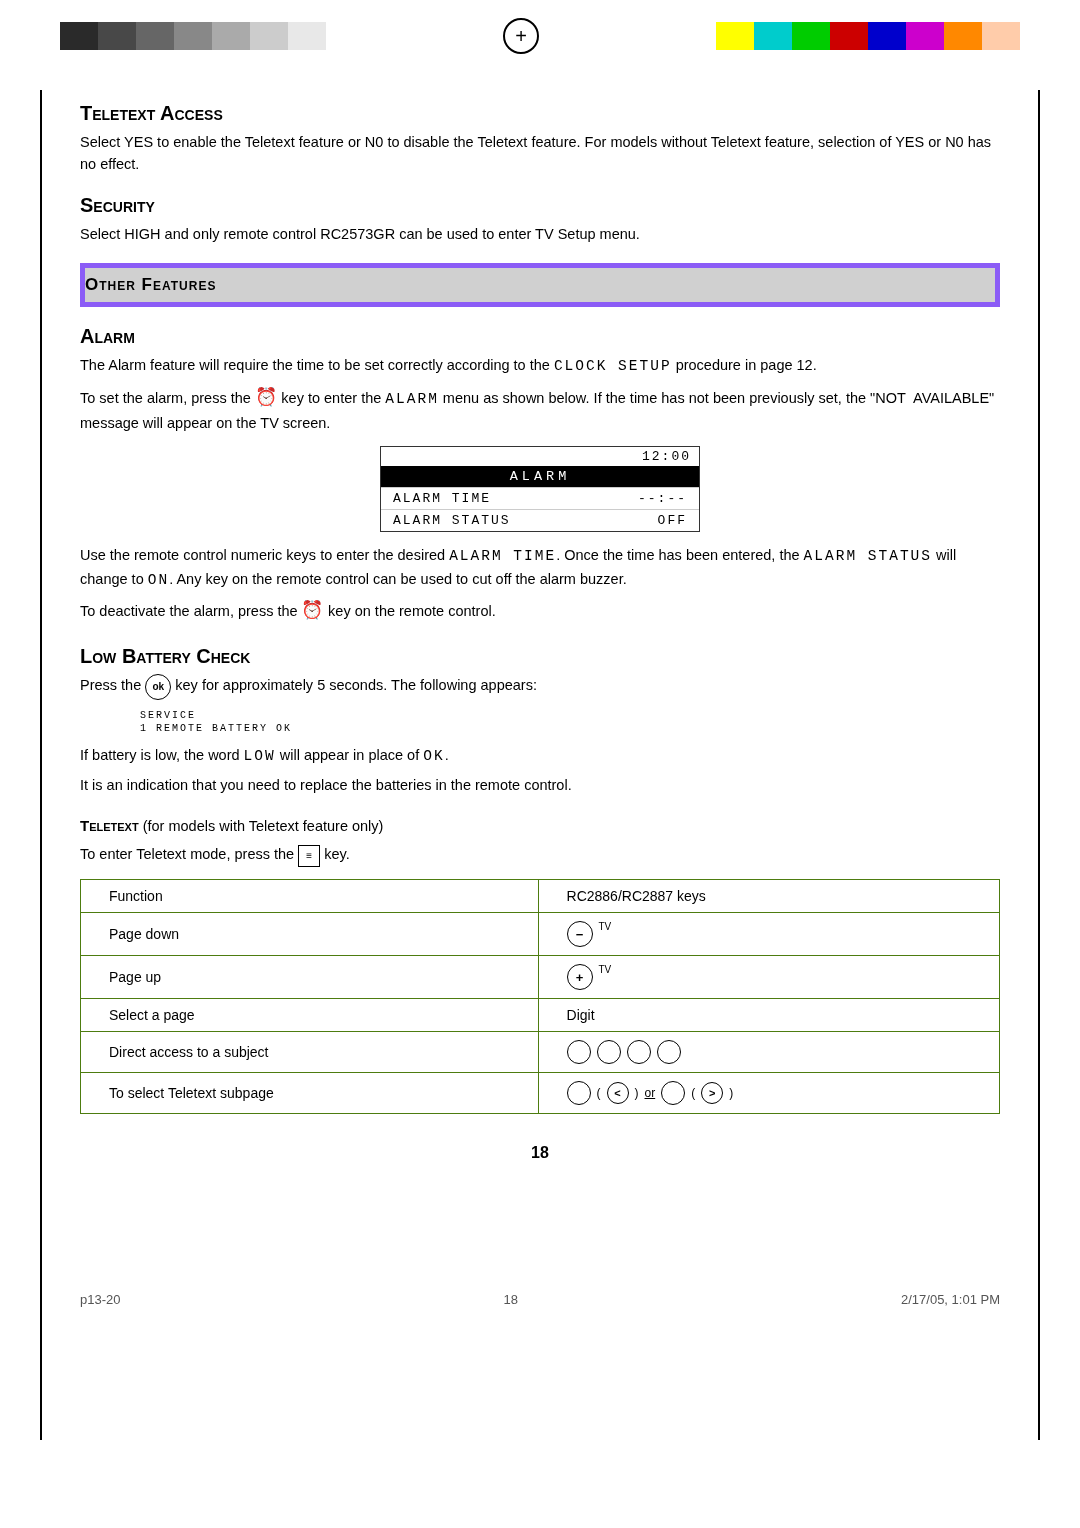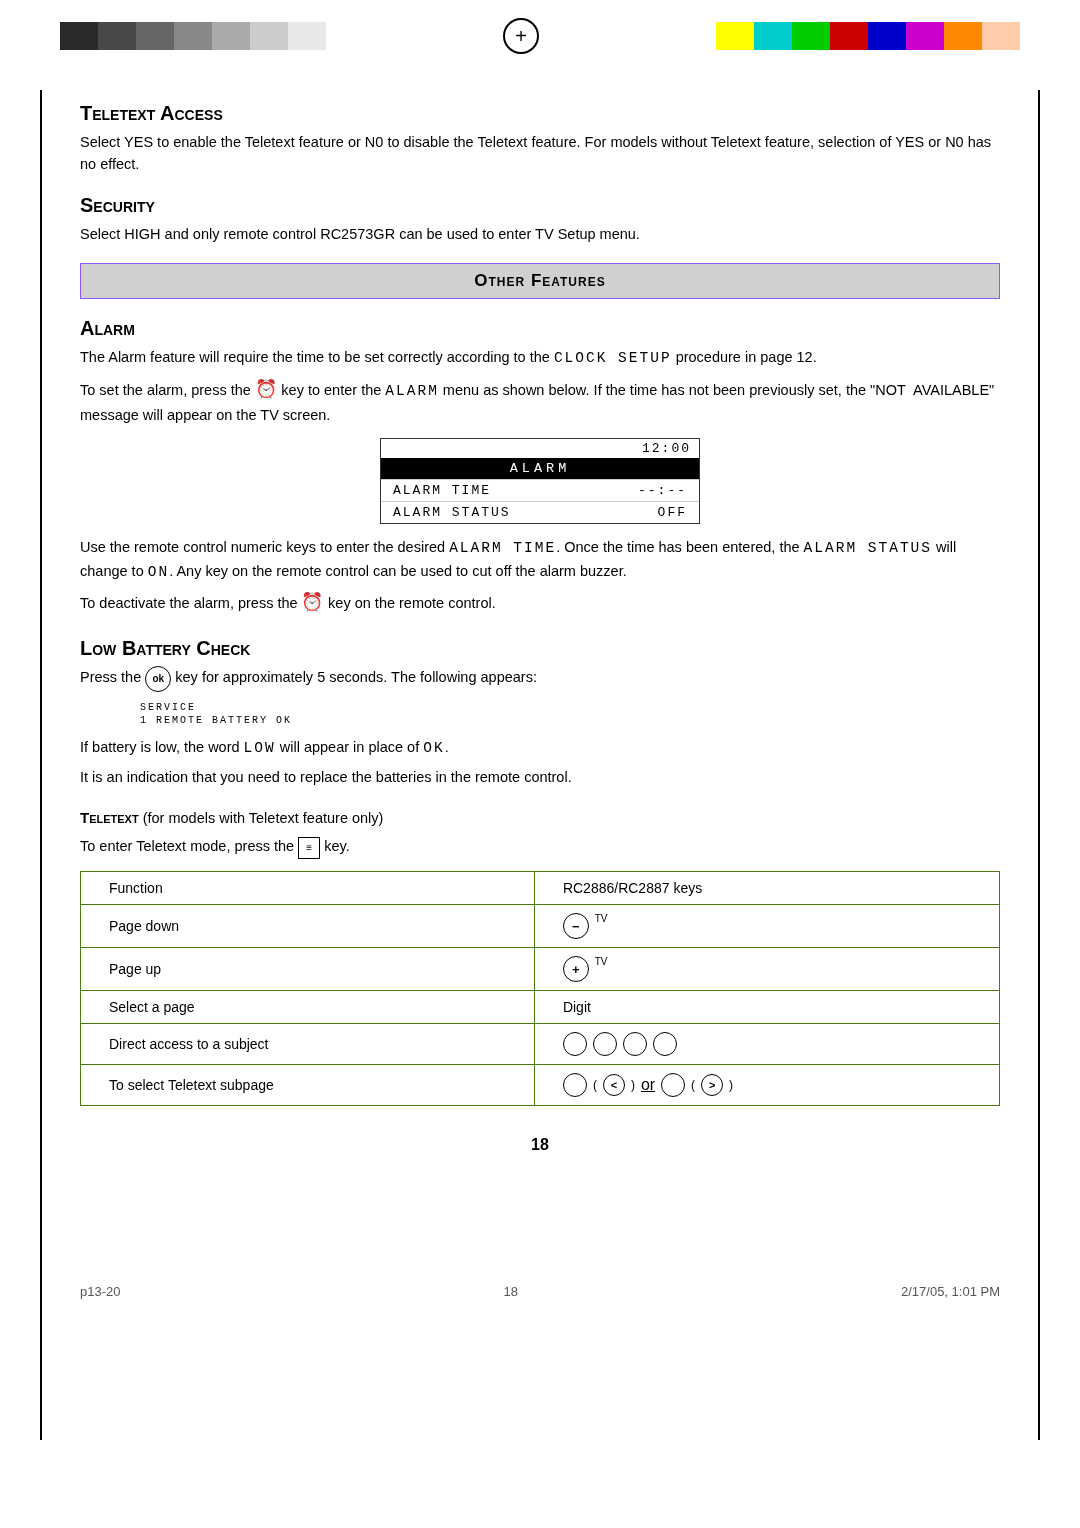--- a/index.html
+++ b/index.html
@@ -74,28 +74,28 @@
     }
 
     .section-title.small-caps {
       font-variant: small-caps;
       font-size: 20px;
     }
 
     
     .other-features-banner {
       background: #d0d0d0;
-      text-align: center;
+      text-align: left;
       padding: 7px 0;
       margin: 18px 0 10px 0;
       font-variant: small-caps;
       font-size: 17px;
       font-weight: bold;
       letter-spacing: 1px;
-      border: 1px solid #8b5cf6;
+      border: 5px solid #8b5cf6;
     }
 
     p {
       margin-bottom: 6px;
       line-height: 1.55;
       font-size: 14.5px;
     }
 
     
     .alarm-display {
@@ -386,21 +386,21 @@
       </td>
     </tr>
     <tr>
       <td>To select Teletext subpage</td>
       <td>
         <div class="btn-row">
           <span class="nav-btn"></span>
           <span style="font-size:12px;">(</span>
           <span class="arrow-btn">&lt;</span>
           <span style="font-size:12px;">)</span>
-          <span style="font-size:16px;text-decoration:underline;">or</span>
+          <span style="font-size:12px;text-decoration:underline;">or</span>
           <span class="nav-btn"></span>
           <span style="font-size:12px;">(</span>
           <span class="arrow-btn">&gt;</span>
           <span style="font-size:12px;">)</span>
         </div>
       </td>
     </tr>
   </tbody>
     </table>
 

